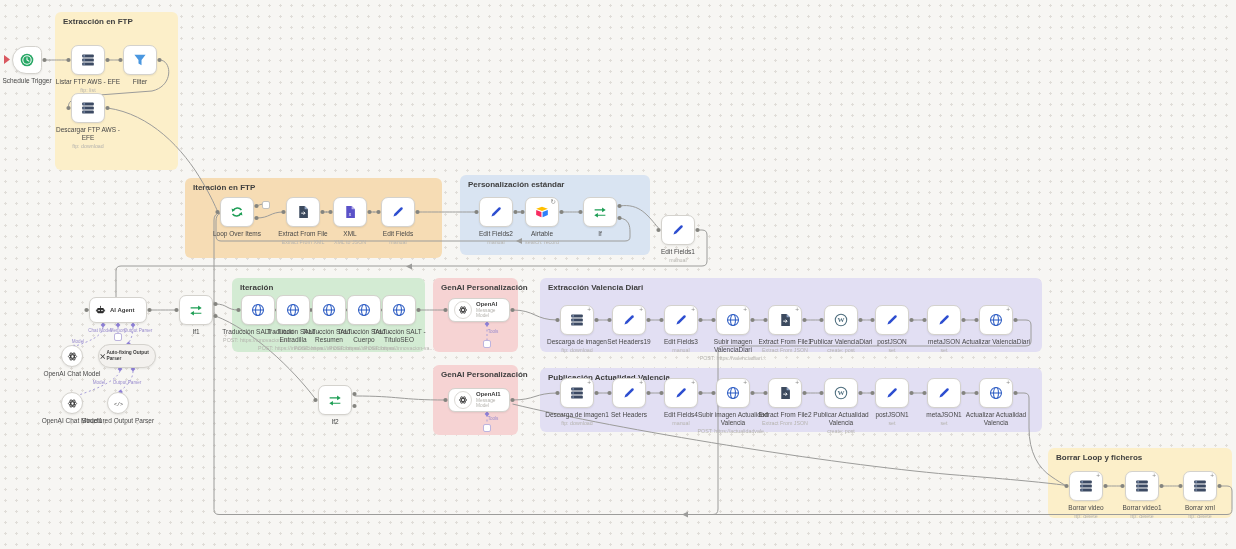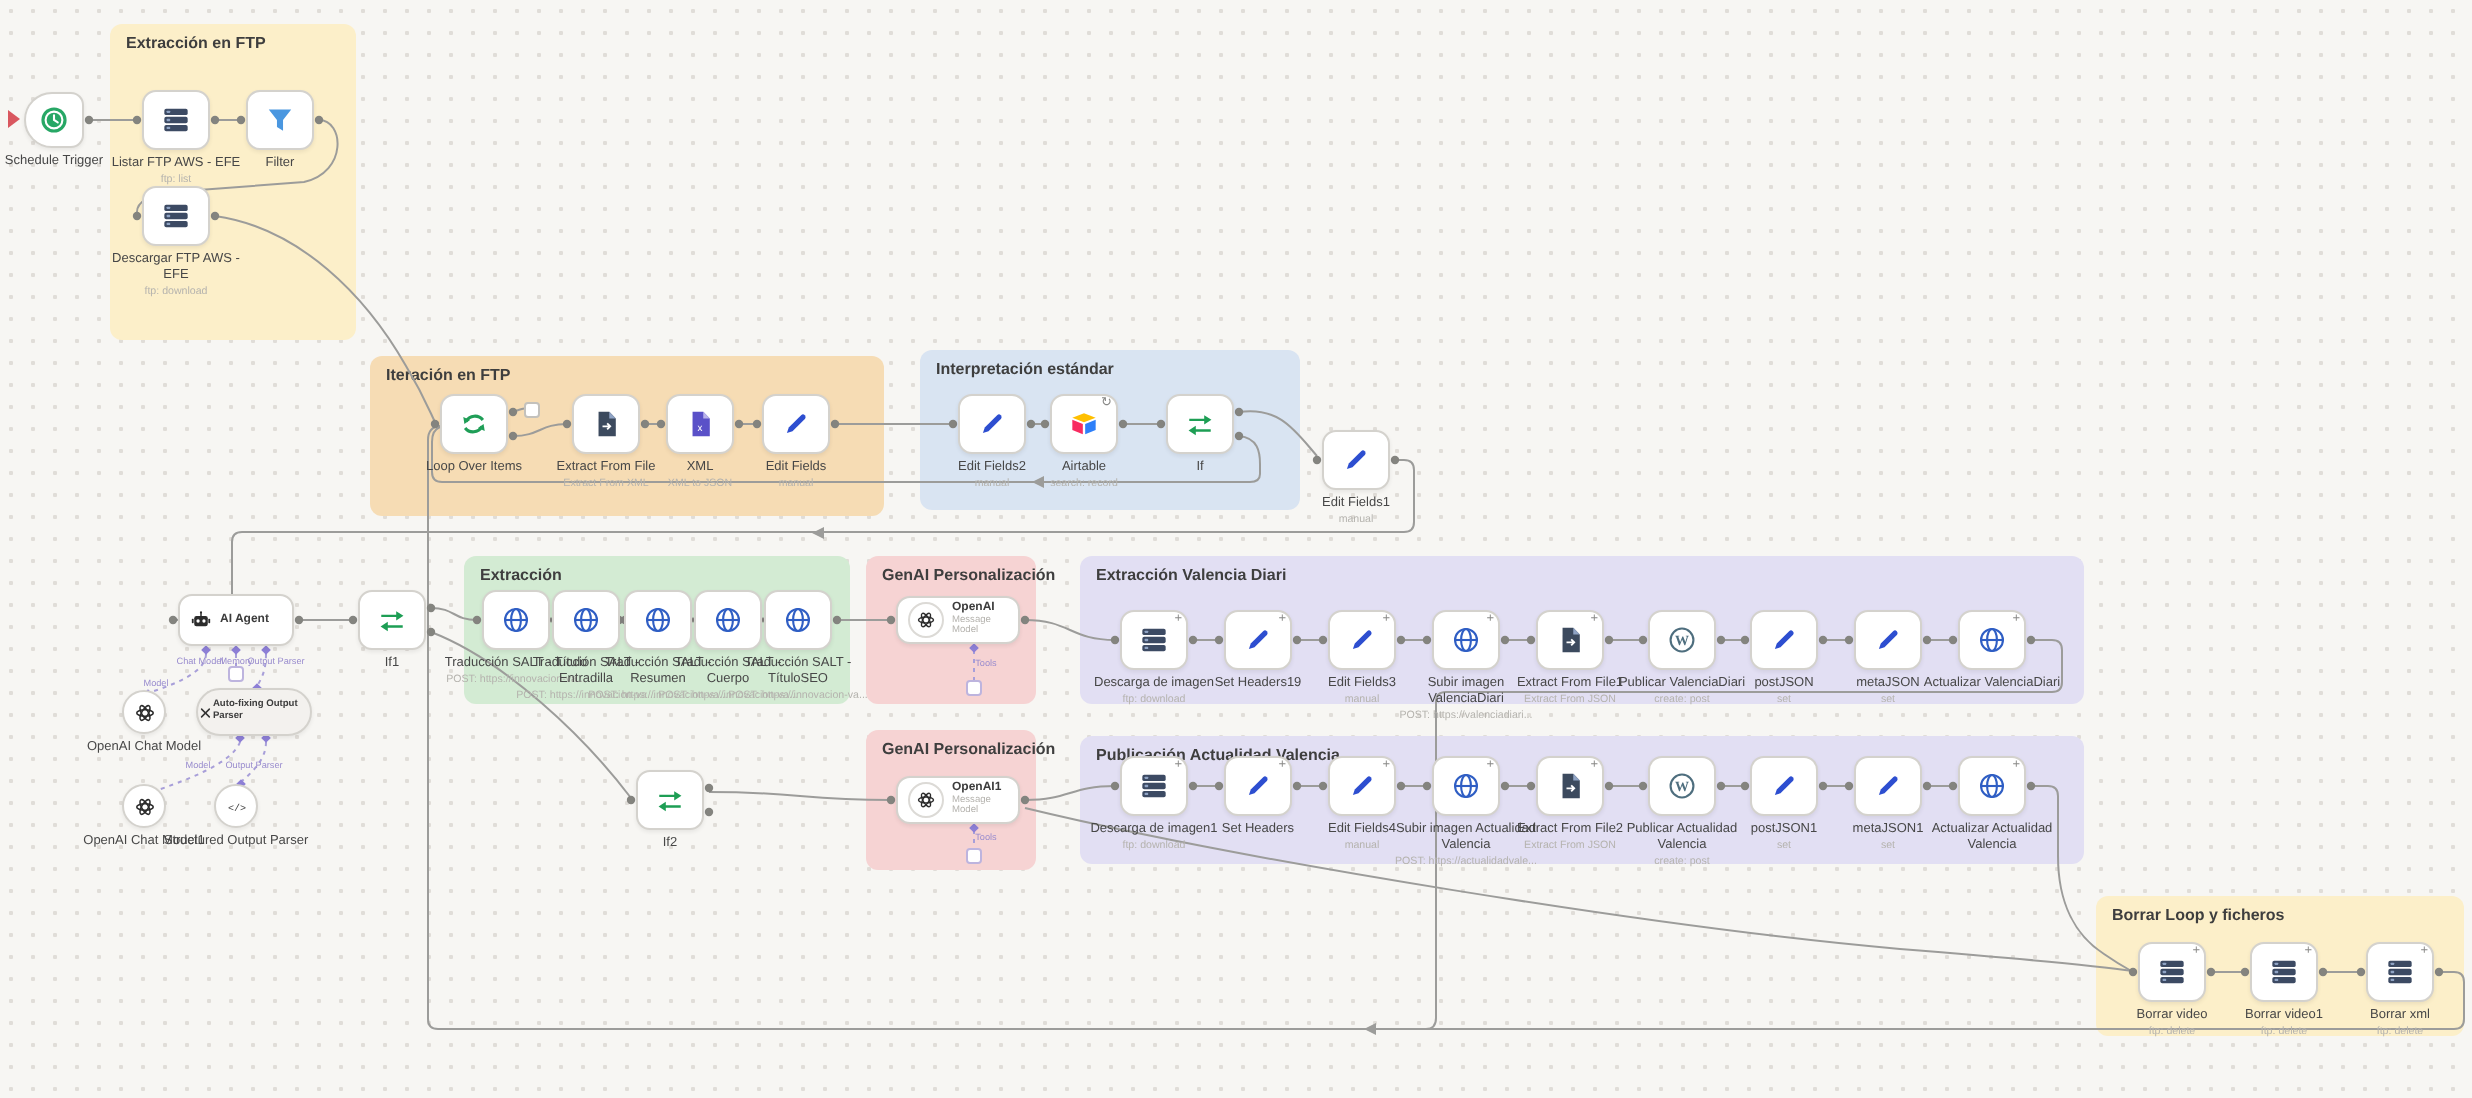--- a/index.html
+++ b/index.html
@@ -32,24 +32,24 @@
 <body>
 
 <div class="canvas" id="canvas">
     <div class="group" style="left: 55px; top: 12px; width: 123px; height: 158px; background: rgb(252, 239, 201);">
       <span class="group-title">Extracción en FTP</span>
     </div>
     <div class="group" style="left: 185px; top: 178px; width: 257px; height: 80px; background: rgb(246, 220, 180);">
       <span class="group-title">Iteración en FTP</span>
     </div>
     <div class="group" style="left: 460px; top: 175px; width: 190px; height: 80px; background: rgb(217, 228, 242);">
-      <span class="group-title">Interpretación estándar</span>
+      <span class="group-title">Personalización estándar</span>
     </div>
     <div class="group" style="left: 232px; top: 278px; width: 193px; height: 74px; background: rgb(211, 235, 211);">
-      <span class="group-title">Extracción</span>
+      <span class="group-title">Iteración</span>
     </div>
     <div class="group" style="left: 433px; top: 278px; width: 85px; height: 74px; background: rgb(246, 211, 211);">
       <span class="group-title">GenAI Personalización</span>
     </div>
     <div class="group" style="left: 540px; top: 278px; width: 502px; height: 74px; background: rgb(226, 223, 243);">
       <span class="group-title">Extracción Valencia Diari</span>
     </div>
     <div class="group" style="left: 433px; top: 365px; width: 85px; height: 70px; background: rgb(246, 211, 211);">
       <span class="group-title">GenAI Personalización</span>
     </div>

